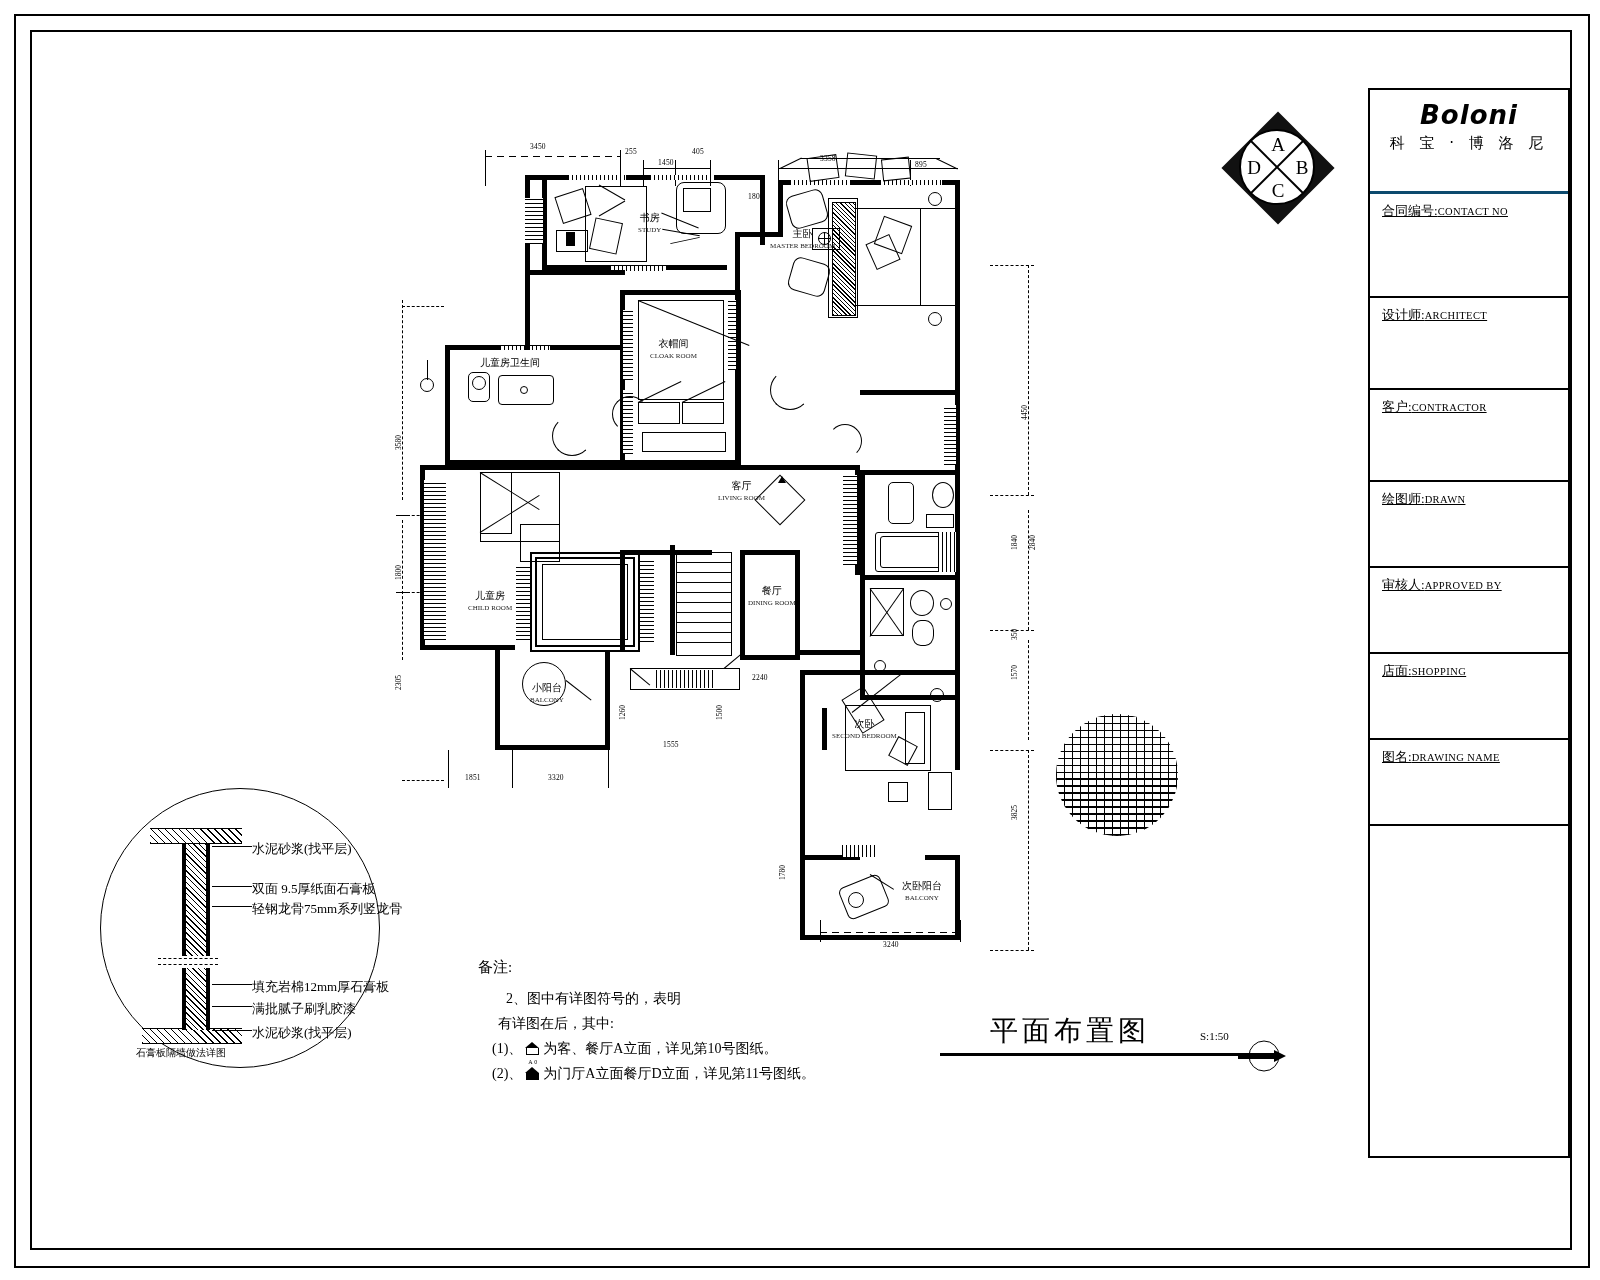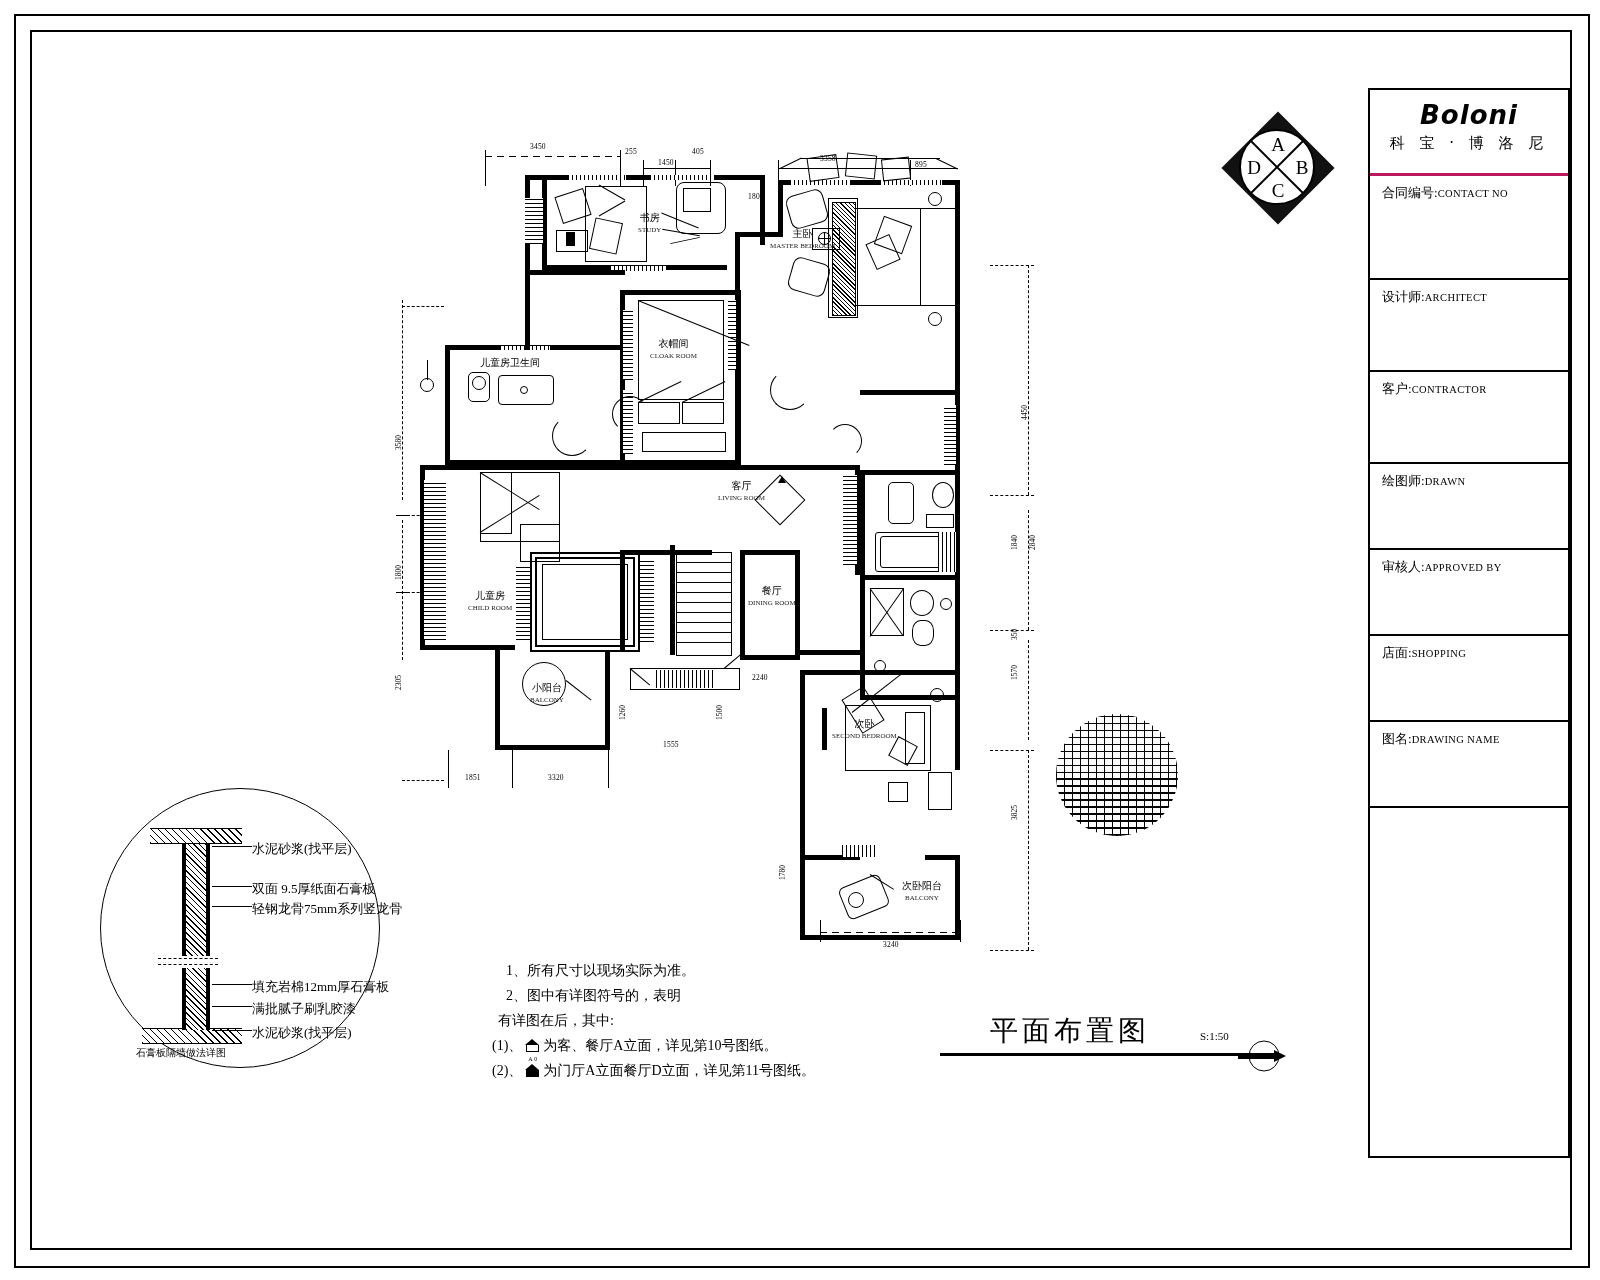--- a/index.html
+++ b/index.html
@@ -5,28 +5,28 @@
   html,body{margin:0;padding:0;background:#fff;}
   body{width:1600px;height:1280px;font-family:"Liberation Serif",serif;color:#000;overflow:hidden;}
   .sheet{position:absolute;left:0;top:0;width:1600px;height:1280px;background:#fff;}
 
   
   .border-outer{position:absolute;left:14px;top:14px;width:1572px;height:1250px;border:2px solid #000;}
   .border-inner{position:absolute;left:30px;top:30px;width:1538px;height:1216px;border:2px solid #000;}
 
   
   .titleblock{position:absolute;left:1368px;top:88px;width:202px;height:1070px;border:2px solid #000;box-sizing:border-box;}
-  .tb-logo{position:relative;height:86px;border-bottom:3px solid #be185d;box-sizing:border-box;}
+  .tb-logo{position:relative;height:104px;border-bottom:3px solid #0c4a6e;box-sizing:border-box;}
   .tb-brand{position:absolute;left:0;right:0;top:10px;text-align:center;font-family:"DejaVu Sans",sans-serif;font-weight:bold;font-style:italic;font-size:26px;letter-spacing:1px;}
   .tb-brand-cn{position:absolute;left:0;right:0;top:44px;text-align:center;font-size:15px;letter-spacing:5px;font-family:"DejaVu Sans",sans-serif;}
   .tb-addr{position:relative;height:240px;border-bottom:2px solid #000;box-sizing:border-box;padding:14px 0 0 12px;}
   .tb-addr div{font-size:11.5px;line-height:19px;letter-spacing:0.3px;white-space:nowrap;}
   .tb-addr .gap{height:18px;}
   .tb-row{position:relative;border-bottom:2px solid #000;box-sizing:border-box;padding:8px 0 0 12px;}
-  .tb-row .lab{font-size:13px;white-space:nowrap;}
+  .tb-row .lab{font-size:13px;white-space:nowrap;text-decoration:underline;}
   .tb-row .lab .en{font-size:10.5px;letter-spacing:0.4px;}
   .h86{height:86px;}.h104{height:104px;}.h92{height:92px;}
 
   
   .diamond{position:absolute;left:1222px;top:112px;width:112px;height:112px;}
   .dia-shape{position:absolute;left:16px;top:16px;width:80px;height:80px;background:#111;transform:rotate(45deg);}
   .dia-circ{position:absolute;left:17px;top:17px;width:76px;height:76px;border:2px solid #000;border-radius:50%;background:#fff;box-sizing:border-box;}
   .dia-x{position:absolute;left:17px;top:17px;width:76px;height:76px;}
   .dia-l{position:absolute;left:0;top:37px;width:76px;height:1.5px;background:#000;transform-origin:center;}
   .dl1{transform:rotate(45deg);}
@@ -452,21 +452,21 @@
     <div class="det-lab" style="left:152px;top:92px;">双面 9.5厚纸面石膏板</div>
     <div class="det-lab" style="left:152px;top:112px;">轻钢龙骨75mm系列竖龙骨</div>
     <div class="det-lab" style="left:152px;top:190px;">填充岩棉12mm厚石膏板</div>
     <div class="det-lab" style="left:152px;top:212px;">满批腻子刷乳胶漆</div>
     <div class="det-lab" style="left:152px;top:236px;">水泥砂浆(找平层)</div>
 
     <div class="det-cap" style="left:36px;top:258px;">石膏板隔墙做法详图</div>
   </div>
 
   <div class="notes">
-    <div class="li">1、所有尺寸以现场实际为准。</div>
+    <div class="hd">备注:</div>
     <div class="li">2、图中有详图符号的，表明</div>
     <div class="li" style="padding-left:20px">有详图在后，其中:</div>
     <div class="li" style="padding-left:14px">
       <span>(1)、</span><span class="sym"><span class="house"></span><span class="body"></span><span class="lt">A</span><span class="rt">0</span></span><span>为客、餐厅A立面，详见第10号图纸。</span>
     </div>
     <div class="li" style="padding-left:14px">
       <span>(2)、</span><span class="sym filled"><span class="house"></span><span class="body"></span></span><span>为门厅A立面餐厅D立面，详见第11号图纸。</span>
     </div>
   </div>
 

